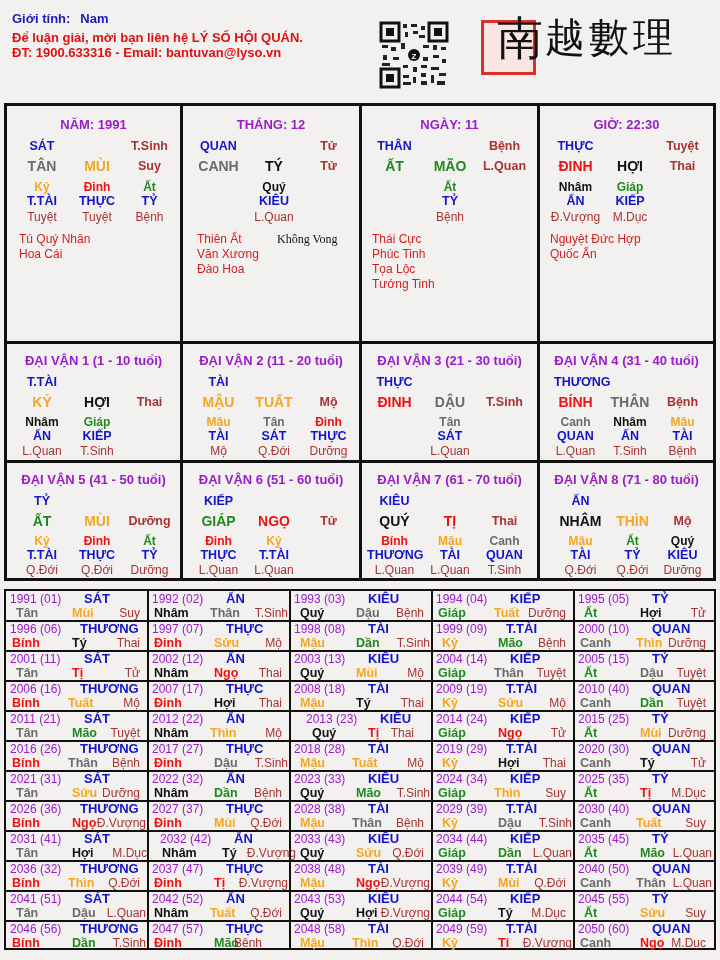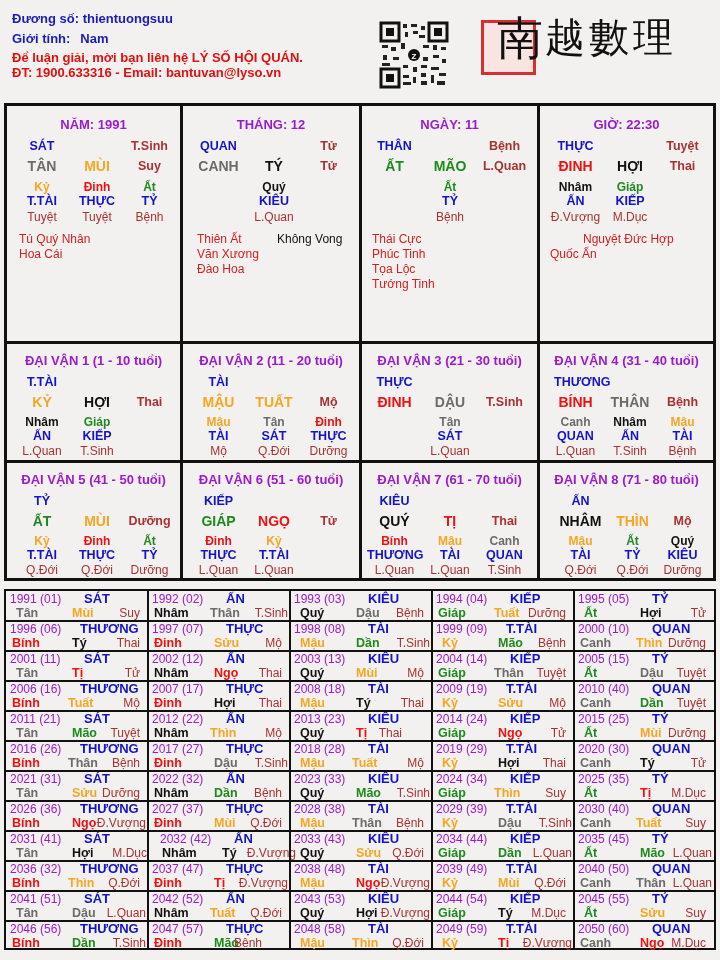--- a/index.html
+++ b/index.html
@@ -56,24 +56,20 @@
   .ycell .yst { position: absolute; top: 15px; font-size: 12.5px; font-weight: bold; white-space: nowrap; }
   .ycell .ysi { position: absolute; top: 15px; font-size: 12px; color: #a83232; white-space: nowrap; }
   .hline { position: absolute; left: 0; width: 708px; height: 2px; background: #111; }
   .vline { position: absolute; top: 0; width: 2px; height: 357px; background: #111; }
 </style>
 </head>
 <body>
 
 <div class="header">
   <div class="info">
-    <div class="l blue l1">
-      <span>Đương số:</span>
-      <span>thientuongsuu</span>
-    </div>
     <div class="l blue l2">
       <span>Giới tính:</span><span class="gender-val">Nam</span>
     </div>
     <div class="l red">Để luận giải, mời bạn liên hệ LÝ SỐ HỘI QUÁN.</div>
     <div class="l red">ĐT: 1900.633316 - Email: bantuvan@lyso.vn</div>
   </div>
 
   <div class="qr">
     <svg width="70" height="68" viewBox="0 0 70 68">
       <rect x="0" y="0" width="70" height="68" fill="#f2f1ef"></rect>
@@ -160,21 +156,21 @@
     <div class="t md c-brown" style="left:118px; width:55px; top:33px;">Tử</div>
     <div class="t lg c-gray" style="left:8px; width:55px; top:52px;">CANH</div>
     <div class="t lg c-black" style="left:66px; width:50px; top:52px;">TÝ</div>
     <div class="t md c-brown" style="left:118px; width:55px; top:53px;">Tử</div>
     <div class="t sm c-black" style="left:66px; width:50px; top:74px;">Quý</div>
     <div class="t md c-blue" style="left:66px; width:50px; top:88px;">KIÊU</div>
     <div class="n c-brown" style="left:66px; width:50px; top:104px;">L.Quan</div>
     <div class="n c-star" style="left:14px; top:126px; text-align:left;">Thiên Ất</div>
     <div class="n c-star" style="left:14px; top:141px; text-align:left;">Văn Xương</div>
     <div class="n c-star" style="left:14px; top:156px; text-align:left;">Đào Hoa</div>
-    <div class="n c-black" style="left:94px; top:126px; text-align:center;">Không Vong</div>
+    <div class="n c-black" style="left:94px; top:126px; text-align:center;font-family:Liberation Serif, serif;">Không Vong</div>
   </div>
 
   <div style="position:absolute; left:355px; top:0; width:175px; height:235px;">
     <div class="ttl" style="top:11px;">NGÀY: 11</div>
     <div class="t md c-blue" style="left:5px; width:55px; top:33px;">THÂN</div>
     <div class="t md c-brown" style="left:115px; width:55px; top:33px;">Bệnh</div>
     <div class="t lg c-green" style="left:5px; width:55px; top:52px;">ẤT</div>
     <div class="t lg c-green" style="left:63px; width:50px; top:52px;">MÃO</div>
     <div class="t md c-brown" style="left:115px; width:55px; top:53px;">L.Quan</div>
     <div class="t sm c-green" style="left:63px; width:50px; top:74px;">Ất</div>
@@ -192,21 +188,21 @@
     <div class="t md c-brown" style="left:115px; width:55px; top:33px;">Tuyệt</div>
     <div class="t lg c-red" style="left:8px; width:55px; top:52px;">ĐINH</div>
     <div class="t lg c-black" style="left:65px; width:50px; top:52px;">HỢI</div>
     <div class="t md c-brown" style="left:115px; width:55px; top:53px;">Thai</div>
     <div class="t sm c-black" style="left:8px; width:55px; top:74px;">Nhâm</div>
     <div class="t sm c-green" style="left:65px; width:50px; top:74px;">Giáp</div>
     <div class="t md c-blue" style="left:8px; width:55px; top:88px;">ẤN</div>
     <div class="t md c-blue" style="left:65px; width:50px; top:88px;">KIẾP</div>
     <div class="n c-brown" style="left:8px; width:55px; top:104px;">Đ.Vượng</div>
     <div class="n c-brown" style="left:65px; width:50px; top:104px;">M.Dục</div>
-    <div class="n c-star" style="left:10px; top:126px; text-align:left;margin-left:33px;">Nguyệt Đức Hợp</div>
+    <div class="n c-star" style="left:10px; top:126px; text-align:left;">Nguyệt Đức Hợp</div>
     <div class="n c-star" style="left:10px; top:141px; text-align:left;">Quốc Ấn</div>
   </div>
 
   <div style="position:absolute; left:0; top:238px; width:173px; height:112px;">
     <div class="ttl" style="top:9px;">ĐẠI VẬN 1 (1 - 10 tuổi)</div>
     <div class="t md c-blue" style="left:10px; width:50px; top:31px;">T.TÀI</div>
     <div class="t lg c-orange" style="left:10px; width:50px; top:50px;">KỶ</div>
     <div class="t lg c-black" style="left:65px; width:50px; top:50px;">HỢI</div>
     <div class="t md c-brown" style="left:115px; width:55px; top:51px;">Thai</div>
     <div class="t sm c-black" style="left:10px; width:50px; top:71px;">Nhâm</div>
@@ -488,21 +484,21 @@
         <span class="yst c-green" style="left:66px;">Mão</span>
         <span class="ysi" style="right:8px;">Tuyệt</span>
       </div>
       <div class="ycell" style="left:142px; width:142px;">
         <span class="yr">2012 (22)</span>
         <span class="ysh" style="left:78px;">ẤN</span>
         <span class="yst c-black" style="left:6px;">Nhâm</span>
         <span class="yst c-orange" style="left:62px;">Thìn</span>
         <span class="ysi" style="right:8px;">Mộ</span>
       </div>
-      <div class="ycell" style="left:284px; width:120px;">
+      <div class="ycell" style="left:296px; width:120px;">
         <span class="yr">2013 (23)</span>
         <span class="ysh" style="left:78px;">KIÊU</span>
         <span class="yst c-black" style="left:10px;">Quý</span>
         <span class="yst c-red" style="left:66px;">Tị</span>
         <span class="ysi" style="right:8px;">Thai</span>
       </div>
       <div class="ycell" style="left:426px; width:142px;">
         <span class="yr">2014 (24)</span>
         <span class="ysh" style="left:78px;">KIẾP</span>
         <span class="yst c-green" style="left:6px;">Giáp</span>

